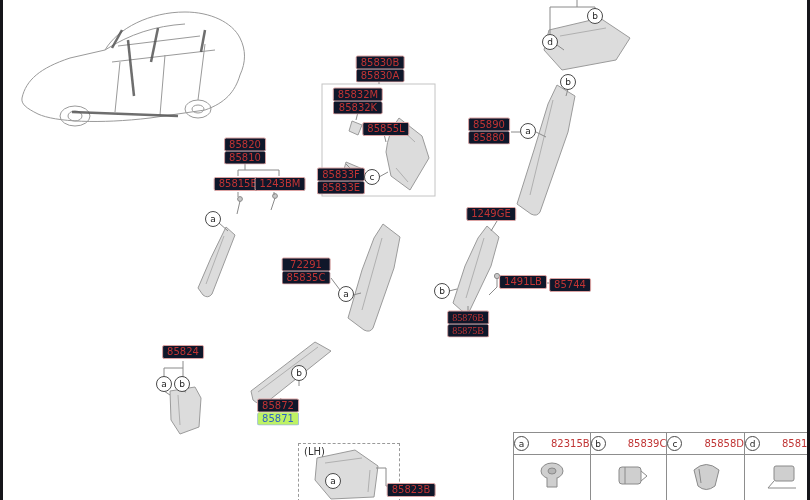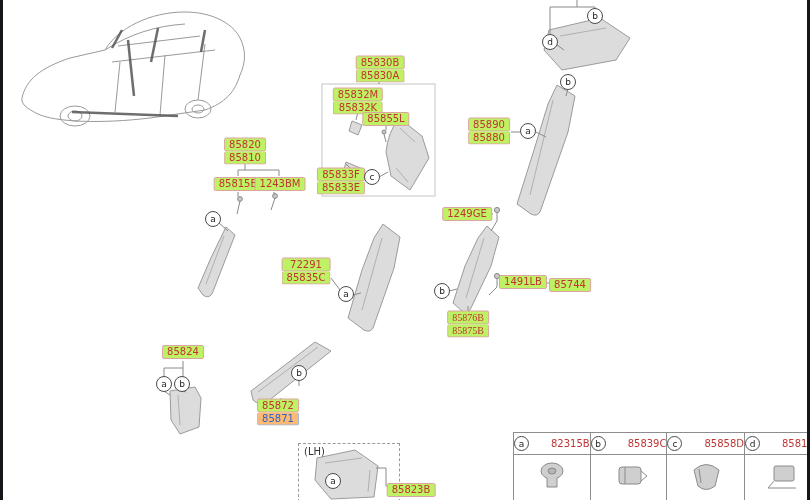--- a/index.html
+++ b/index.html
@@ -3,24 +3,24 @@
 <meta charset="utf-8">
 <style>
   html,body{margin:0;padding:0;background:#fff;}
   #screen{position:relative;width:810px;height:500px;background:#fff;overflow:hidden;
           font-family:"DejaVu Sans", sans-serif;}
   .edge{position:absolute;top:0;width:3px;height:100%;background:#15151a;z-index:9;}
   .edge.l{left:0}.edge.r{right:0}
   svg.canvas{position:absolute;left:0;top:0;z-index:1;}
   .plabel{position:absolute;transform:translate(-50%,-50%);z-index:4;text-align:center;
           font-size:10px;line-height:12px;white-space:nowrap;}
-  .plabel .ln{display:block;background:#bef264;border:1px solid #dca3a3;color:#c03434;
+  .plabel .ln{display:block;background:#0f172a;border:1px solid #dca3a3;color:#c03434;
           padding:0 4px;border-radius:2px;}
   .plabel .ln + .ln{margin-top:0px;border-top:0;}
-  .plabel .ln.sel{background:#fdba74;border-color:#9db9e0;color:#2f62c4;}
+  .plabel .ln.sel{background:#bef264;border-color:#9db9e0;color:#2f62c4;}
   .callout{position:absolute;transform:translate(-50%,-50%);width:14px;height:14px;z-index:4;
           border:1px solid #4a4a4a;border-radius:50%;background:#fff;color:#222;
           font-size:9px;display:flex;align-items:center;justify-content:center;}
   .dashedbox{position:absolute;border:1px dashed #9a9a9a;z-index:2;}
   .lh-note{position:absolute;z-index:4;font-size:10px;color:#333;}
   .legend{position:absolute;z-index:4;display:grid;grid-template-columns:repeat(4,1fr);
           grid-template-rows:21px 46px;border:1px solid #8d8d8d;background:#fff;}
   .legend .cell{border-left:1px solid #8d8d8d;display:flex;align-items:center;justify-content:center;gap:4px;}
   .legend .cell:first-child{border-left:0;}
   .legend .icell{border-left:1px solid #8d8d8d;border-top:1px solid #8d8d8d;
@@ -131,42 +131,42 @@
   <div class="lh-note" style="left:304px;top:446px;">(LH)</div>
 
   <div class="plabel" style="left:380px;top:69px;">
       <span class="ln">85830B</span>
       <span class="ln">85830A</span>
     </div>
   <div class="plabel" style="left:358px;top:101px;">
       <span class="ln">85832M</span>
       <span class="ln">85832K</span>
     </div>
-  <div class="plabel" style="left:386px;top:119px;border-radius:6px;">
+  <div class="plabel" style="left:386px;top:129px;border-radius:6px;">
       <span class="ln">85855L</span>
     </div>
   <div class="plabel" style="left:341px;top:157px;margin-top:24px;">
       <span class="ln">85833F</span>
       <span class="ln">85833E</span>
     </div>
   <div class="plabel" style="left:245px;top:151px;">
       <span class="ln">85820</span>
       <span class="ln">85810</span>
     </div>
   <div class="plabel" style="left:238px;top:184px;">
       <span class="ln">85815B</span>
     </div>
   <div class="plabel" style="left:280px;top:184px;text-align:center;">
       <span class="ln">1243BM</span>
     </div>
   <div class="plabel" style="left:489px;top:131px;">
       <span class="ln">85890</span>
       <span class="ln">85880</span>
     </div>
-  <div class="plabel" style="left:467px;top:214px;">
+  <div class="plabel" style="left:491px;top:214px;">
       <span class="ln">1249GE</span>
     </div>
   <div class="plabel" style="left:306px;top:271px;">
       <span class="ln">72291</span>
       <span class="ln">85835C</span>
     </div>
   <div class="plabel" style="left:523px;top:282px;">
       <span class="ln">1491LB</span>
     </div>
   <div class="plabel" style="left:570px;top:285px;border-radius:6px;">

